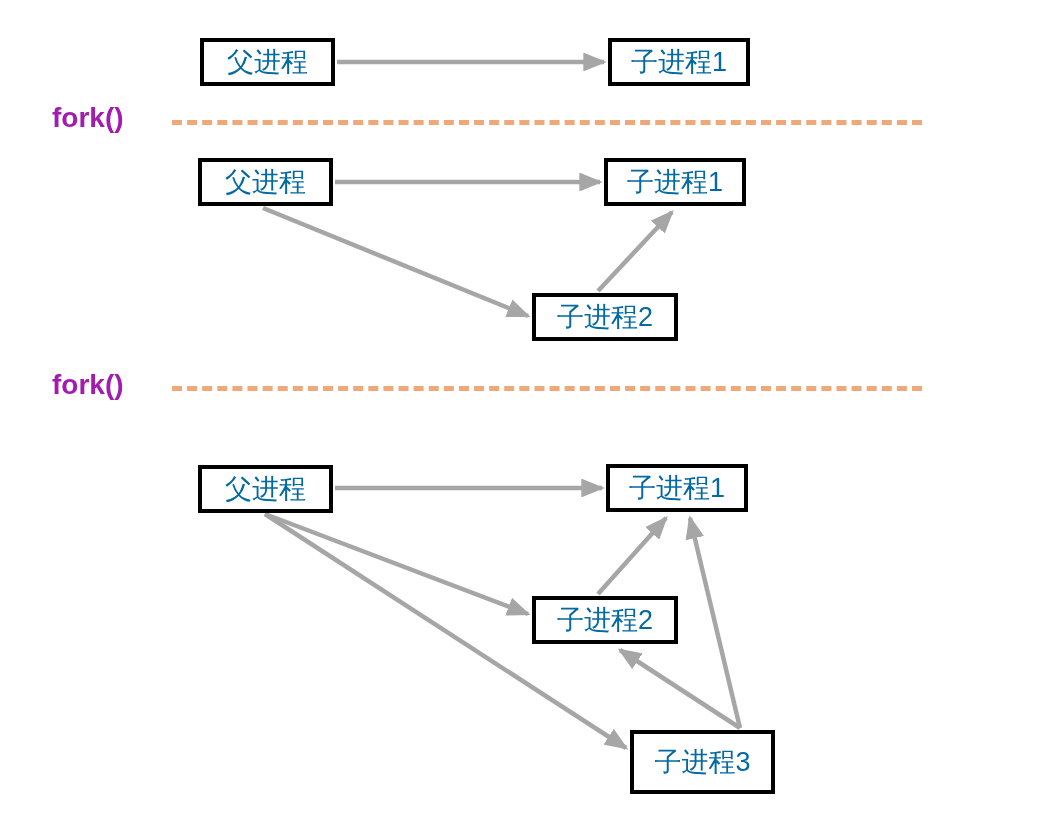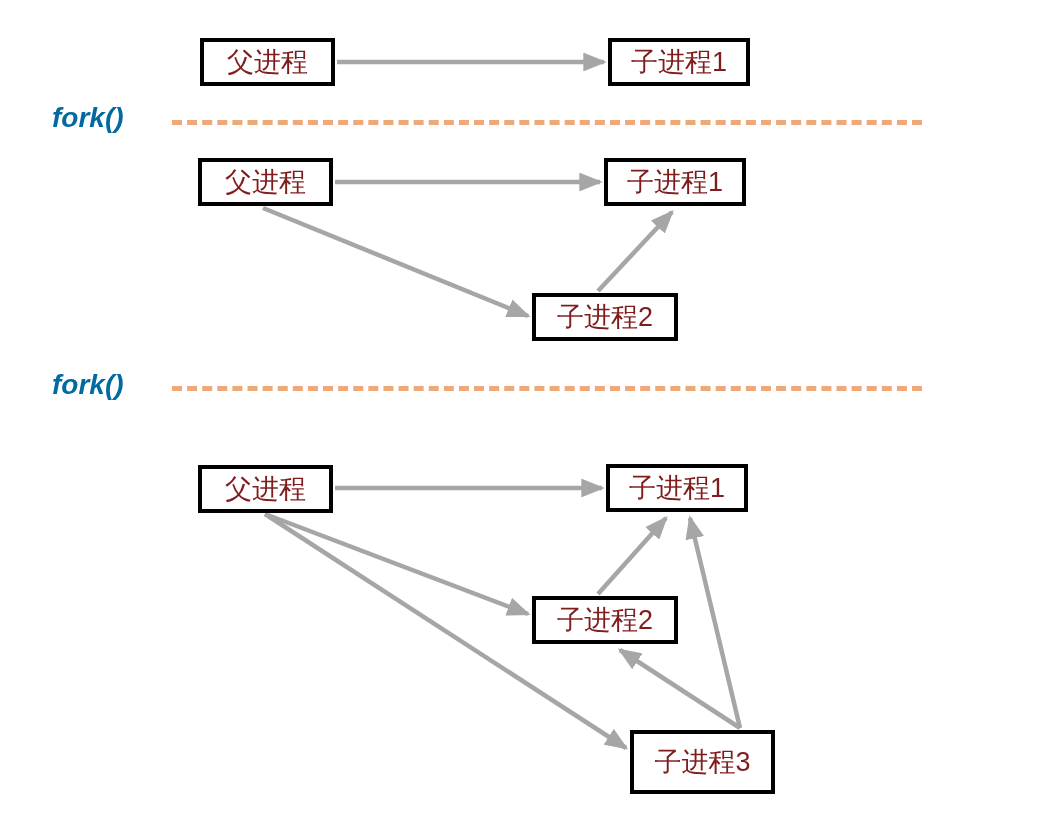--- a/index.html
+++ b/index.html
@@ -30,35 +30,34 @@
     position: absolute;
     box-sizing: border-box;
     background: #ffffff;
     border: 4px solid #000000;
     display: flex;
     align-items: center;
     justify-content: center;
     font-family: "Liberation Sans", "DejaVu Sans", sans-serif;
     font-size: 27px;
     line-height: 1;
-    color: #7f1d1d;
+    color: #0369a1;
     letter-spacing: 0px;
     white-space: nowrap;
     z-index: 3;
   }
   .fork-label {
     position: absolute;
     font-family: "Liberation Sans", "DejaVu Sans", sans-serif;
     font-weight: bold;
     font-size: 28px;
     line-height: 1;
-    color: #0369a1;
+    color: #a21caf;
     white-space: nowrap;
     z-index: 4;
-    font-style: italic;
   }
   .fork-rule {
     position: absolute;
     height: 0;
     border-top: 5px dashed #EFA878;
     z-index: 2;
   }
 </style>
 </head>
 <body>

